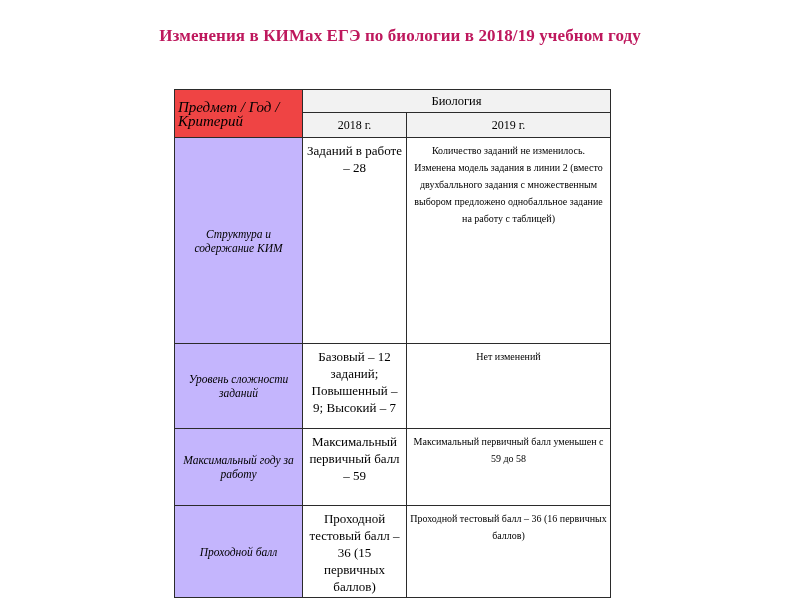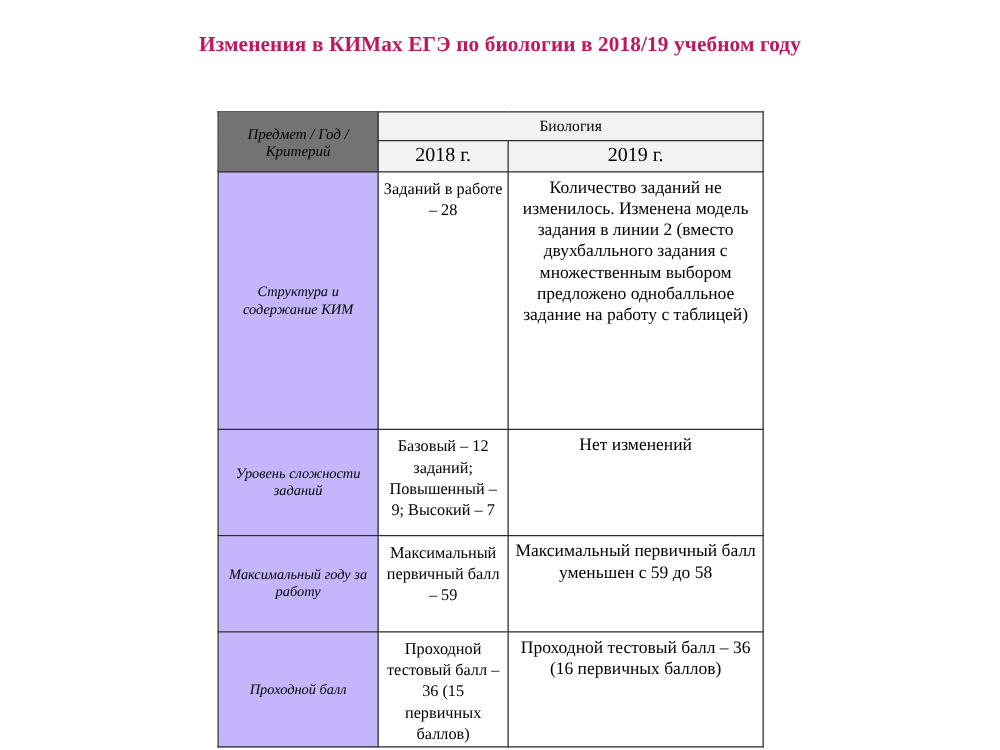--- a/index.html
+++ b/index.html
@@ -53,39 +53,38 @@
     padding: 2px 3px;
     vertical-align: middle;
     font-weight: normal;
   }
   col.c1 { width: 128px; }
   col.c2 { width: 104px; }
   col.c3 { width: 204px; }
 
   
   .hd-criterion {
-    background: #737373;
+    background: #ef4444;
     font-style: italic;
     font-weight: bold;
-    font-size: 12px;
+    font-size: 15px;
     line-height: 14px;
-    text-align: center;
   }
   .hd-subject {
     background: #F2F2F2;
     font-weight: bold;
     font-size: 12.5px;
     text-align: center;
     height: 18px;
     line-height: 15px;
   }
   .hd-year {
     background: #F2F2F2;
     font-weight: bold;
-    font-size: 16px;
+    font-size: 12px;
     text-align: center;
     height: 20px;
     line-height: 18px;
   }
 
   
   .row-label {
     background: #c4b5fd;
     font-style: italic;
     font-weight: bold;
@@ -98,21 +97,21 @@
   .cell-2018, .cell-2019 {
     background: #ffffff;
     font-weight: bold;
     text-align: center;
     vertical-align: top;
     font-size: 13px;
     line-height: 17px;
     margin-top: 23px;
   }
   .cell-2018 { font-size: 13px; }
-  .cell-2019 { font-size: 14px; text-align: center; }
+  .cell-2019 { font-size: 10px; text-align: center; }
 
   tr.row-structure .cell-2018,
   tr.row-structure .cell-2019 { vertical-align: top; }
   tr.row-structure .cell-2018 { padding-top: 4px; }
   tr.row-structure .cell-2019 { padding-top: 4px; }
 
   tr.row-difficulty .cell-2018,
   tr.row-difficulty .cell-2019,
   tr.row-maxscore .cell-2018,
   tr.row-maxscore .cell-2019,

